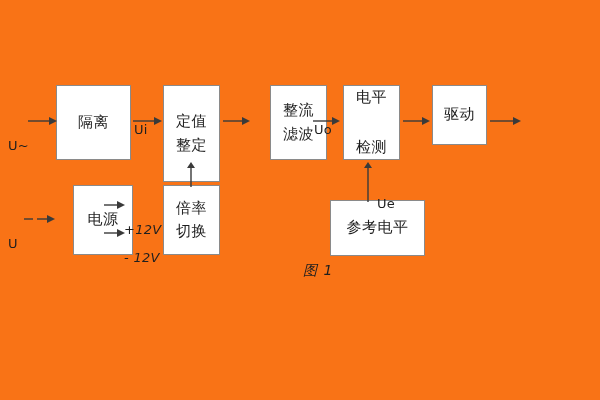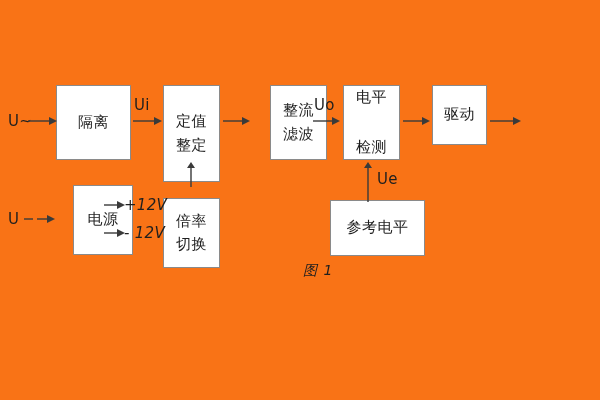--- a/index.html
+++ b/index.html
@@ -29,24 +29,25 @@
     font-size: 15px;
     color: #1f1f1f;
     letter-spacing: 0.5px;
   }
   .box .ln {
     display: block;
     white-space: nowrap;
   }
   .lbl {
     position: absolute;
-    font-size: 15px;
+    font-size: 13px;
     color: #1f1f1f;
     white-space: nowrap;
     letter-spacing: 0.3px;
+    margin-top: 26px;
   }
   .caption {
     position: absolute;
     font-size: 14px;
     color: #1f1f1f;
     white-space: nowrap;
     letter-spacing: 1px;
     font-style: italic;
   }
   .arrow {
@@ -83,21 +84,21 @@
 
   <div class="box" style="left:432px; top:85px;  width:55px; height:60px;">
     <span class="ln">驱动</span>
   </div>
 
 
   <div class="box" style="left:53px;  top:185px; width:60px; height:70px;margin-left:20px;">
     <span class="ln">电源</span>
   </div>
 
-  <div class="box" style="left:163px; top:198px; width:57px; height:70px;">
+  <div class="box" style="left:163px; top:185px; width:57px; height:70px;">
     <span class="ln">倍率</span>
     <span class="ln">切换</span>
   </div>
 
   <div class="box" style="left:330px; top:200px; width:95px; height:56px;">
     <span class="ln">参考电平</span>
   </div>
 
   <div class="lbl" style="left:8px;  top:112px;">U~</div>
 

